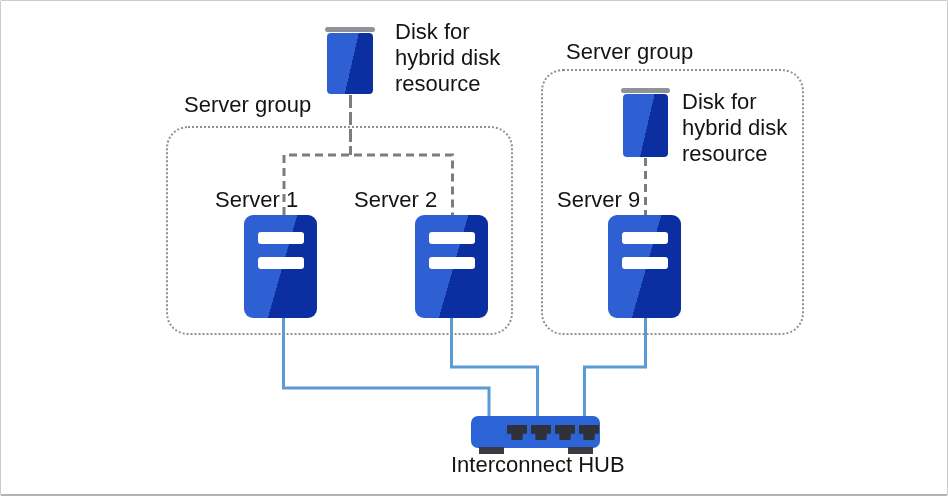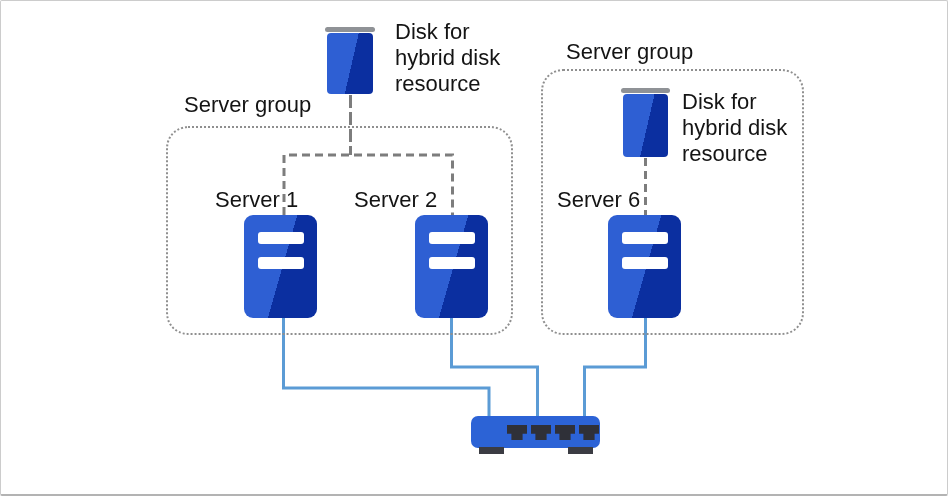--- a/index.html
+++ b/index.html
@@ -116,28 +116,29 @@
     <div class="server-bar b1"></div>
     <div class="server-bar b2"></div>
   </div>
 
   <div class="abs label" style="left:353px;top:188px;text-align:right;">Server 2</div>
   <div class="abs server-body" style="left:414px;top:214px;">
     <div class="server-bar b1"></div>
     <div class="server-bar b2"></div>
   </div>
 
-  <div class="abs label" style="left:556px;top:188px;">Server 6</div>
+  <div class="abs label" style="left:556px;top:188px;">Server 9</div>
   <div class="abs server-body" style="left:607px;top:214px;">
     <div class="server-bar b1"></div>
     <div class="server-bar b2"></div>
   </div>
 
   <div class="abs hub-body" style="left:470px;top:415px;">
     <div class="hub-port" style="left:36px;"></div>
     <div class="hub-port" style="left:60px;"></div>
     <div class="hub-port" style="left:84px;"></div>
     <div class="hub-port" style="left:108px;"></div>
     <div class="hub-foot" style="left:8px;"></div>
     <div class="hub-foot" style="left:97px;"></div>
   </div>
+  <div class="abs label" style="left:450px;top:453px;width:170px;text-align:center;">Interconnect HUB</div>
 
 </div>
 
 </body></html>

